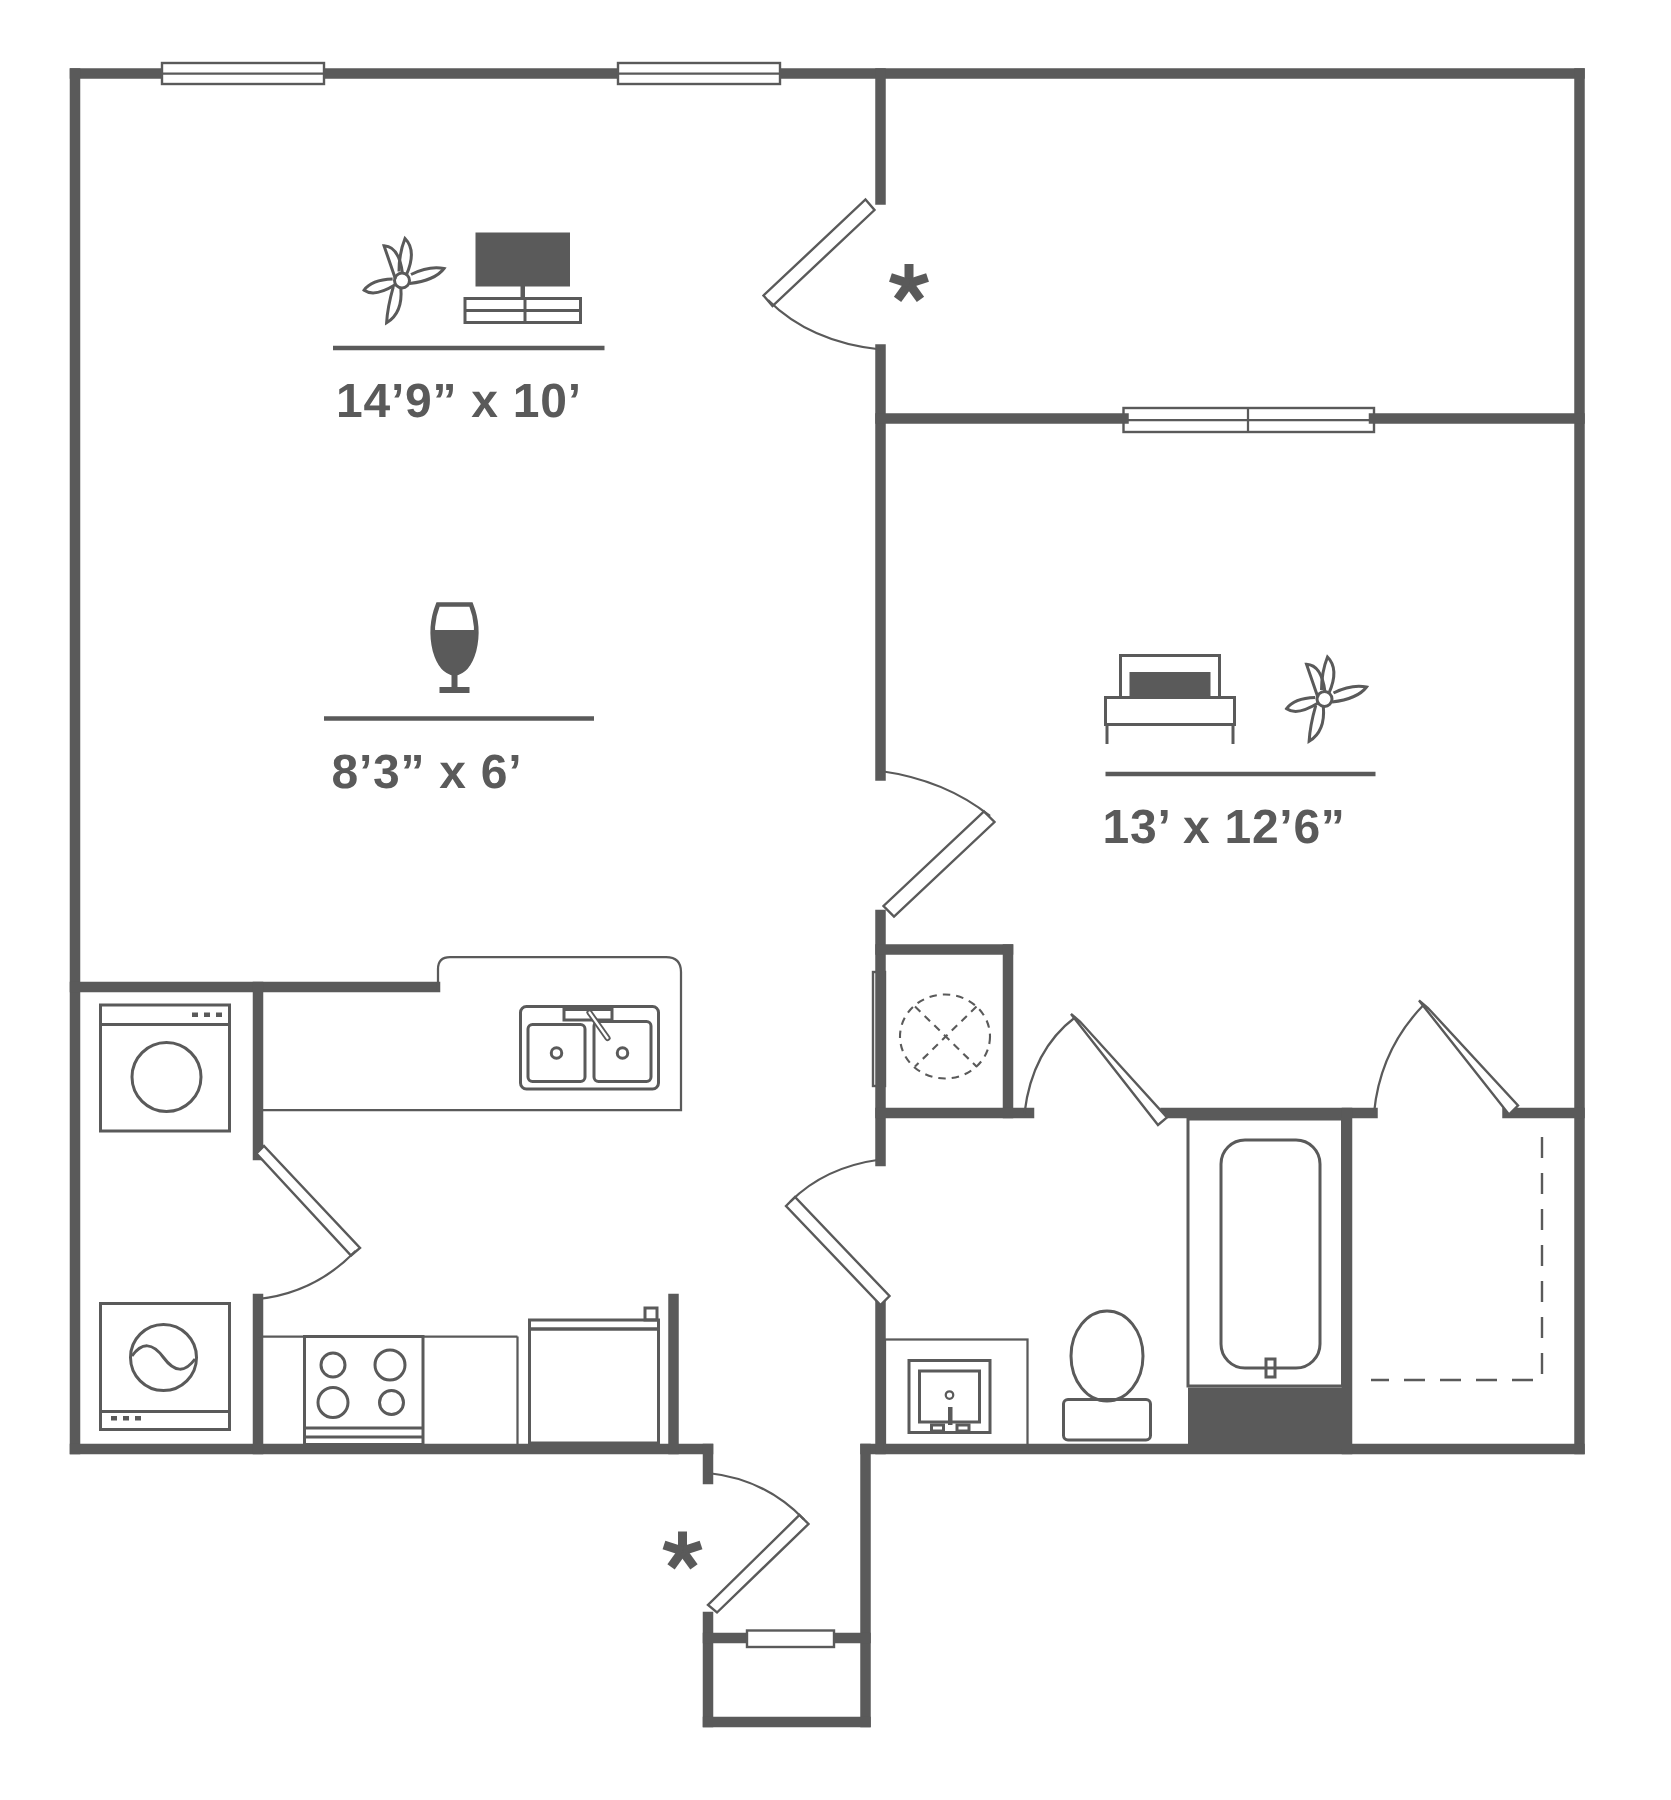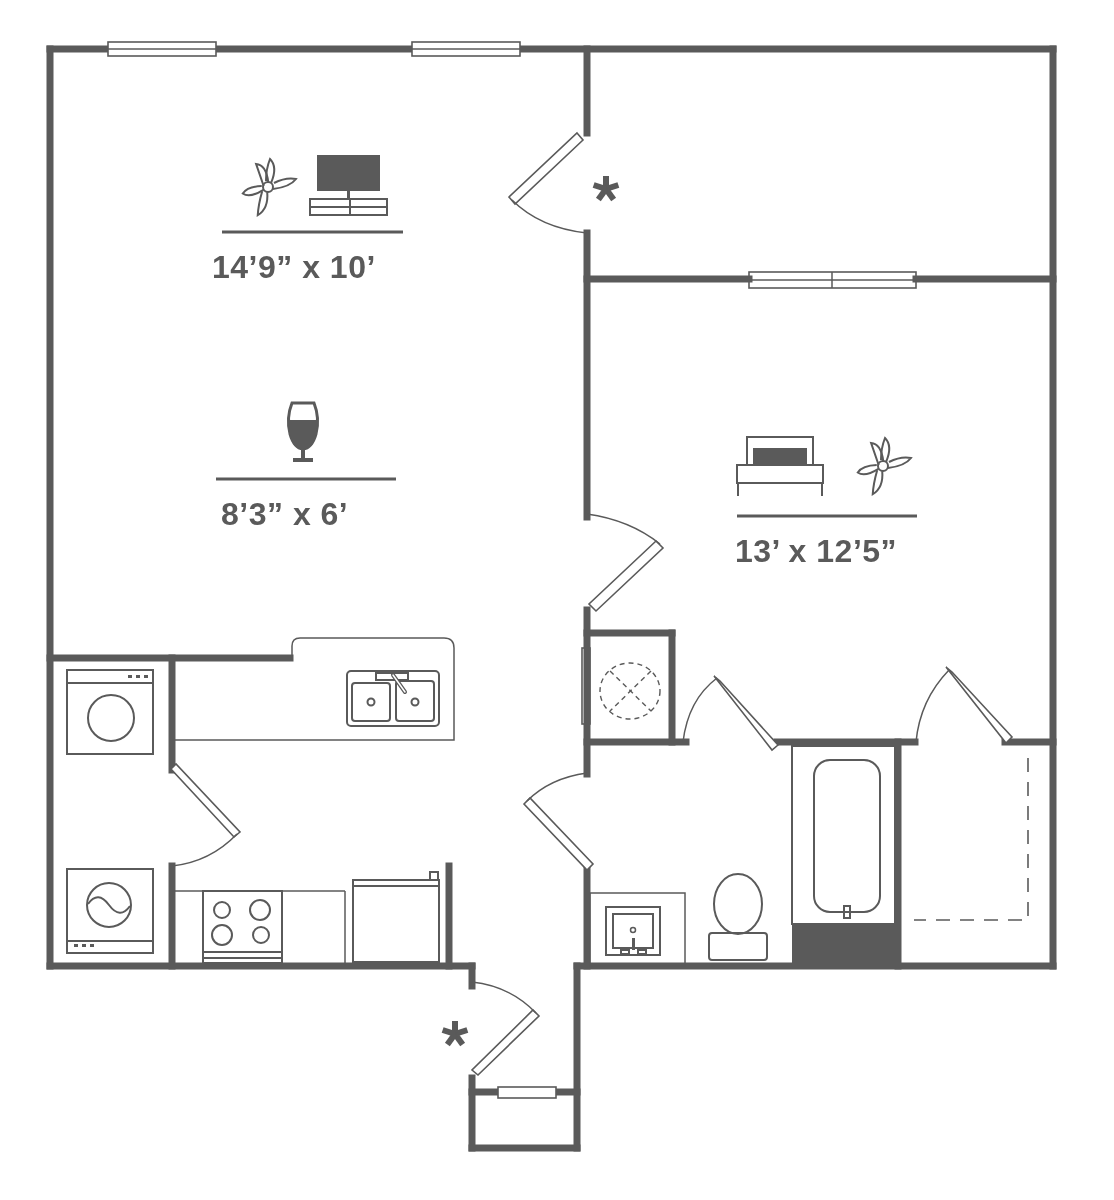--- a/index.html
+++ b/index.html
@@ -273,15 +273,15 @@
       <path d="M3,-4 Q10,-20 2,-28 Q-2,-18 -2,-6"></path>
       <path d="M5,2 Q22,0 28,-8 Q18,-10 6,-4"></path>
       <path d="M1,5 Q8,20 0,30 Q-3,20 -4,6" transform="rotate(20)"></path>
       <path d="M-5,2 Q-20,8 -26,2 Q-20,-4 -6,-2" transform="rotate(-10)"></path>
       <path d="M-3,-4 Q-16,-16 -24,-10 Q-14,-4 -4,2" transform="rotate(40)"></path>
     </g>
   </g>
   <line x1="737" y1="516" x2="917" y2="516" stroke="#5a5a5a" stroke-width="3"></line>
 </svg>
 
-<div class="label" style="left:212px; top:249px;">14’9” x 10’</div>
+<div class="label" style="left:224px; top:249px;">14’9” x 10’</div>
 <div class="label" style="left:221px; top:496px;">8’3” x 6’</div>
-<div class="label" style="left:735px; top:533px;">13’ x 12’5”</div>
+<div class="label" style="left:735px; top:533px;">13’ x 12’6”</div>
 
 </body></html>

